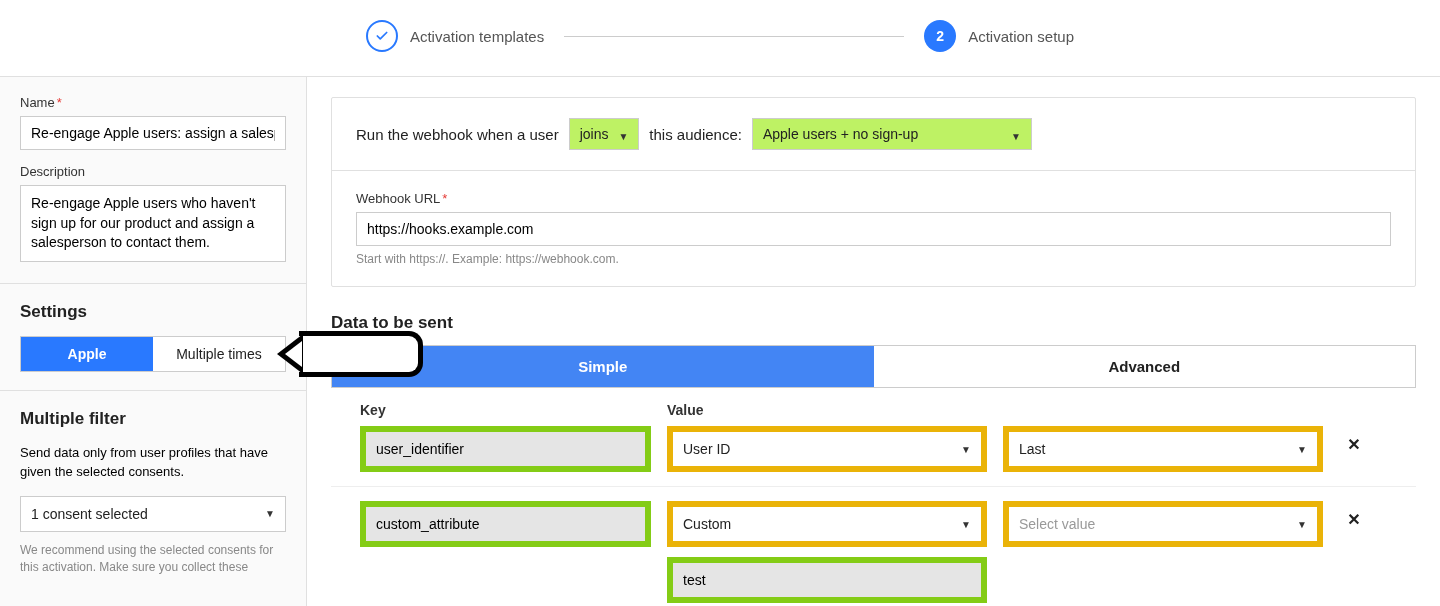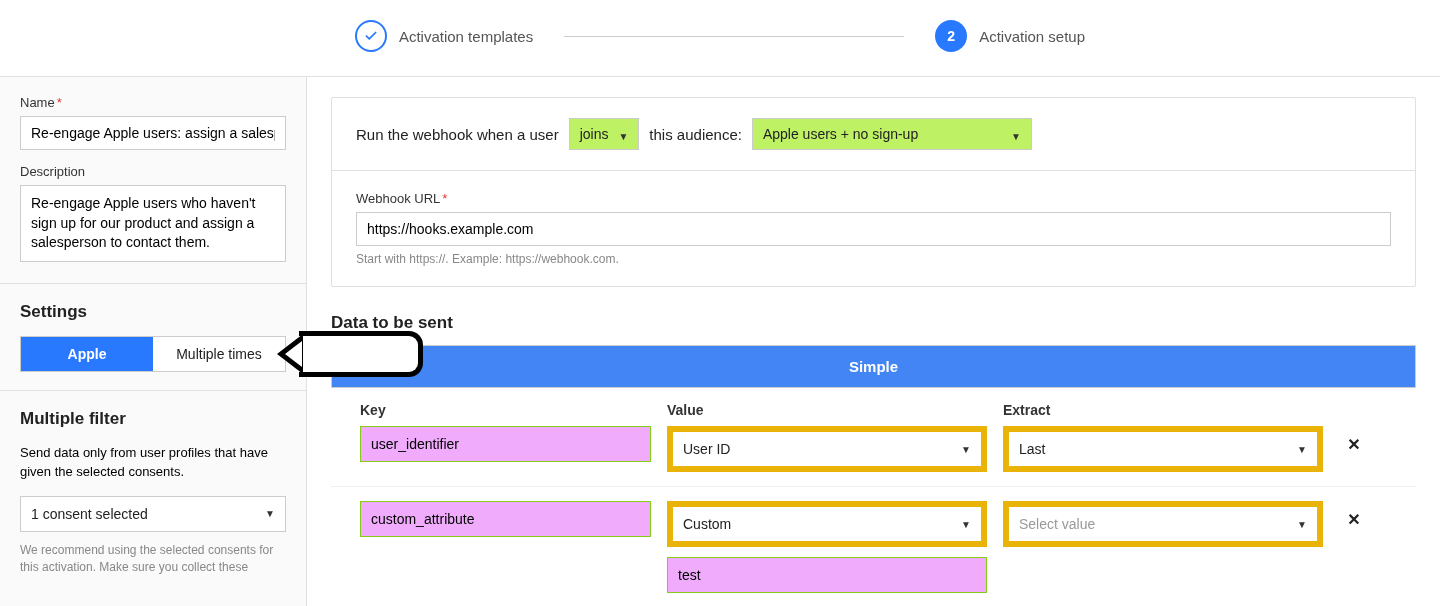--- a/index.html
+++ b/index.html
@@ -1,18 +1,18 @@
 <!DOCTYPE html>
 <html><head>
 <meta charset="utf-8">
 <style>
 * { box-sizing: border-box; margin: 0; padding: 0; }
 body { font-family: -apple-system, BlinkMacSystemFont, "Segoe UI", Arial, sans-serif; font-size: 14px; color: #222; background: #fff; }
 
-.stepper { display: flex; align-items: center; justify-content: center; padding: 20px 0 24px; gap: 11px; }
+.stepper { display: flex; align-items: center; justify-content: center; padding: 20px 0 24px; gap: 0; }
 .step { display: flex; align-items: center; gap: 12px; }
 .step-circle { width: 32px; height: 32px; border-radius: 50%; display: flex; align-items: center; justify-content: center; font-weight: 600; }
 .step-circle.done { border: 2px solid #2979ff; background: #fff; color: #2979ff; }
 .step-circle.active { background: #2979ff; color: #fff; }
 .step-label { color: #555; font-size: 15px; }
 .step-line { flex: 0 0 340px; height: 1px; background: #ccc; margin: 0 20px; }
 
 .layout { display: flex; border-top: 1px solid #e0e0e0; min-height: 540px; }
 .sidebar { width: 307px; border-right: 1px solid #e0e0e0; background: #fafafa; }
 .side-block { padding: 18px 20px; border-bottom: 1px solid #e0e0e0; }
@@ -46,21 +46,21 @@
 
 .param-table { margin-top: 14px; }
 .param-head { display: flex; gap: 16px; padding: 0 0 6px; }
 .param-head > div { font-size: 14px; color: #333; font-weight: 600; }
 .col-key { width: 320px; padding-left: 29px; }
 .col-val { width: 320px; }
 .col-ext { width: 320px; }
 .col-del { width: 30px; }
 .param-row { display: flex; gap: 16px; align-items: flex-start; padding: 2px 0 14px; border-bottom: 1px solid #eee; margin-bottom: 12px; }
 .param-row:last-of-type { border-bottom: 1px solid #eee; }
-.pinput { width: 100%; border: 1px solid #84cc16; background: #f0abfc; padding: 9px 10px; font-size: 14px; font-family: inherit; }
+.pinput { width: 100%; border: 6px solid #84cc16; background: #e5e5e5; padding: 9px 10px; font-size: 14px; font-family: inherit; }
 .pselect { width: 100%; border: 6px solid #eab308; background: #fff; padding: 9px 10px; font-size: 14px; display: flex; justify-content: space-between; align-items: center; cursor: pointer; }
 .pselect.placeholder { color: #999; }
 .del-btn { width: 30px; height: 36px; display: flex; align-items: center; justify-content: center; font-size: 16px; font-weight: 700; cursor: pointer; color: #222; }
 .stack { display: flex; flex-direction: column; gap: 10px; }
 
 .arrow-annot { position: absolute; width: 146px; height: 46px; pointer-events: none; }
 .arrow-annot .body { position: absolute; left: 22px; top: 0; width: 124px; height: 46px; border: 5px solid #000; border-left: none; border-top-right-radius: 14px; border-bottom-right-radius: 14px; background: #fff; }
 .arrow-annot .tip { position: absolute; left: 0; top: 3px; width: 0; height: 0; border-top: 20px solid transparent; border-bottom: 20px solid transparent; border-right: 26px solid #000; }
 .arrow-annot .tip-inner { position: absolute; left: 8px; top: 10px; width: 0; height: 0; border-top: 13px solid transparent; border-bottom: 13px solid transparent; border-right: 17px solid #fff; }
 
@@ -138,27 +138,27 @@
           <span>Webhook URL</span><span class="req">*</span>
         </label>
         <input class="text-input" type="text" value="https://hooks.example.com" style="">
         <div class="hint">Start with https://. Example: https://webhook.com.</div>
       </div>
     </div>
 
     <h3 class="section-title">Data to be sent</h3>
     <div class="tab-bar">
       <div class="tab active">Simple</div>
+      <div class="tab">Advanced</div>
     </div>
 
     <div class="param-table">
       <div class="param-head">
         <div class="col-key">Key</div>
         <div class="col-val">Value</div>
-        <div class="col-ext">Extract</div>
         <div class="col-del"></div>
       </div>
 
       <div class="param-row">
         <div class="col-key">
           <input class="pinput" type="text" value="user_identifier" style="">
         </div>
         <div class="col-val">
           <div class="pselect">
             <span>User ID</span>

